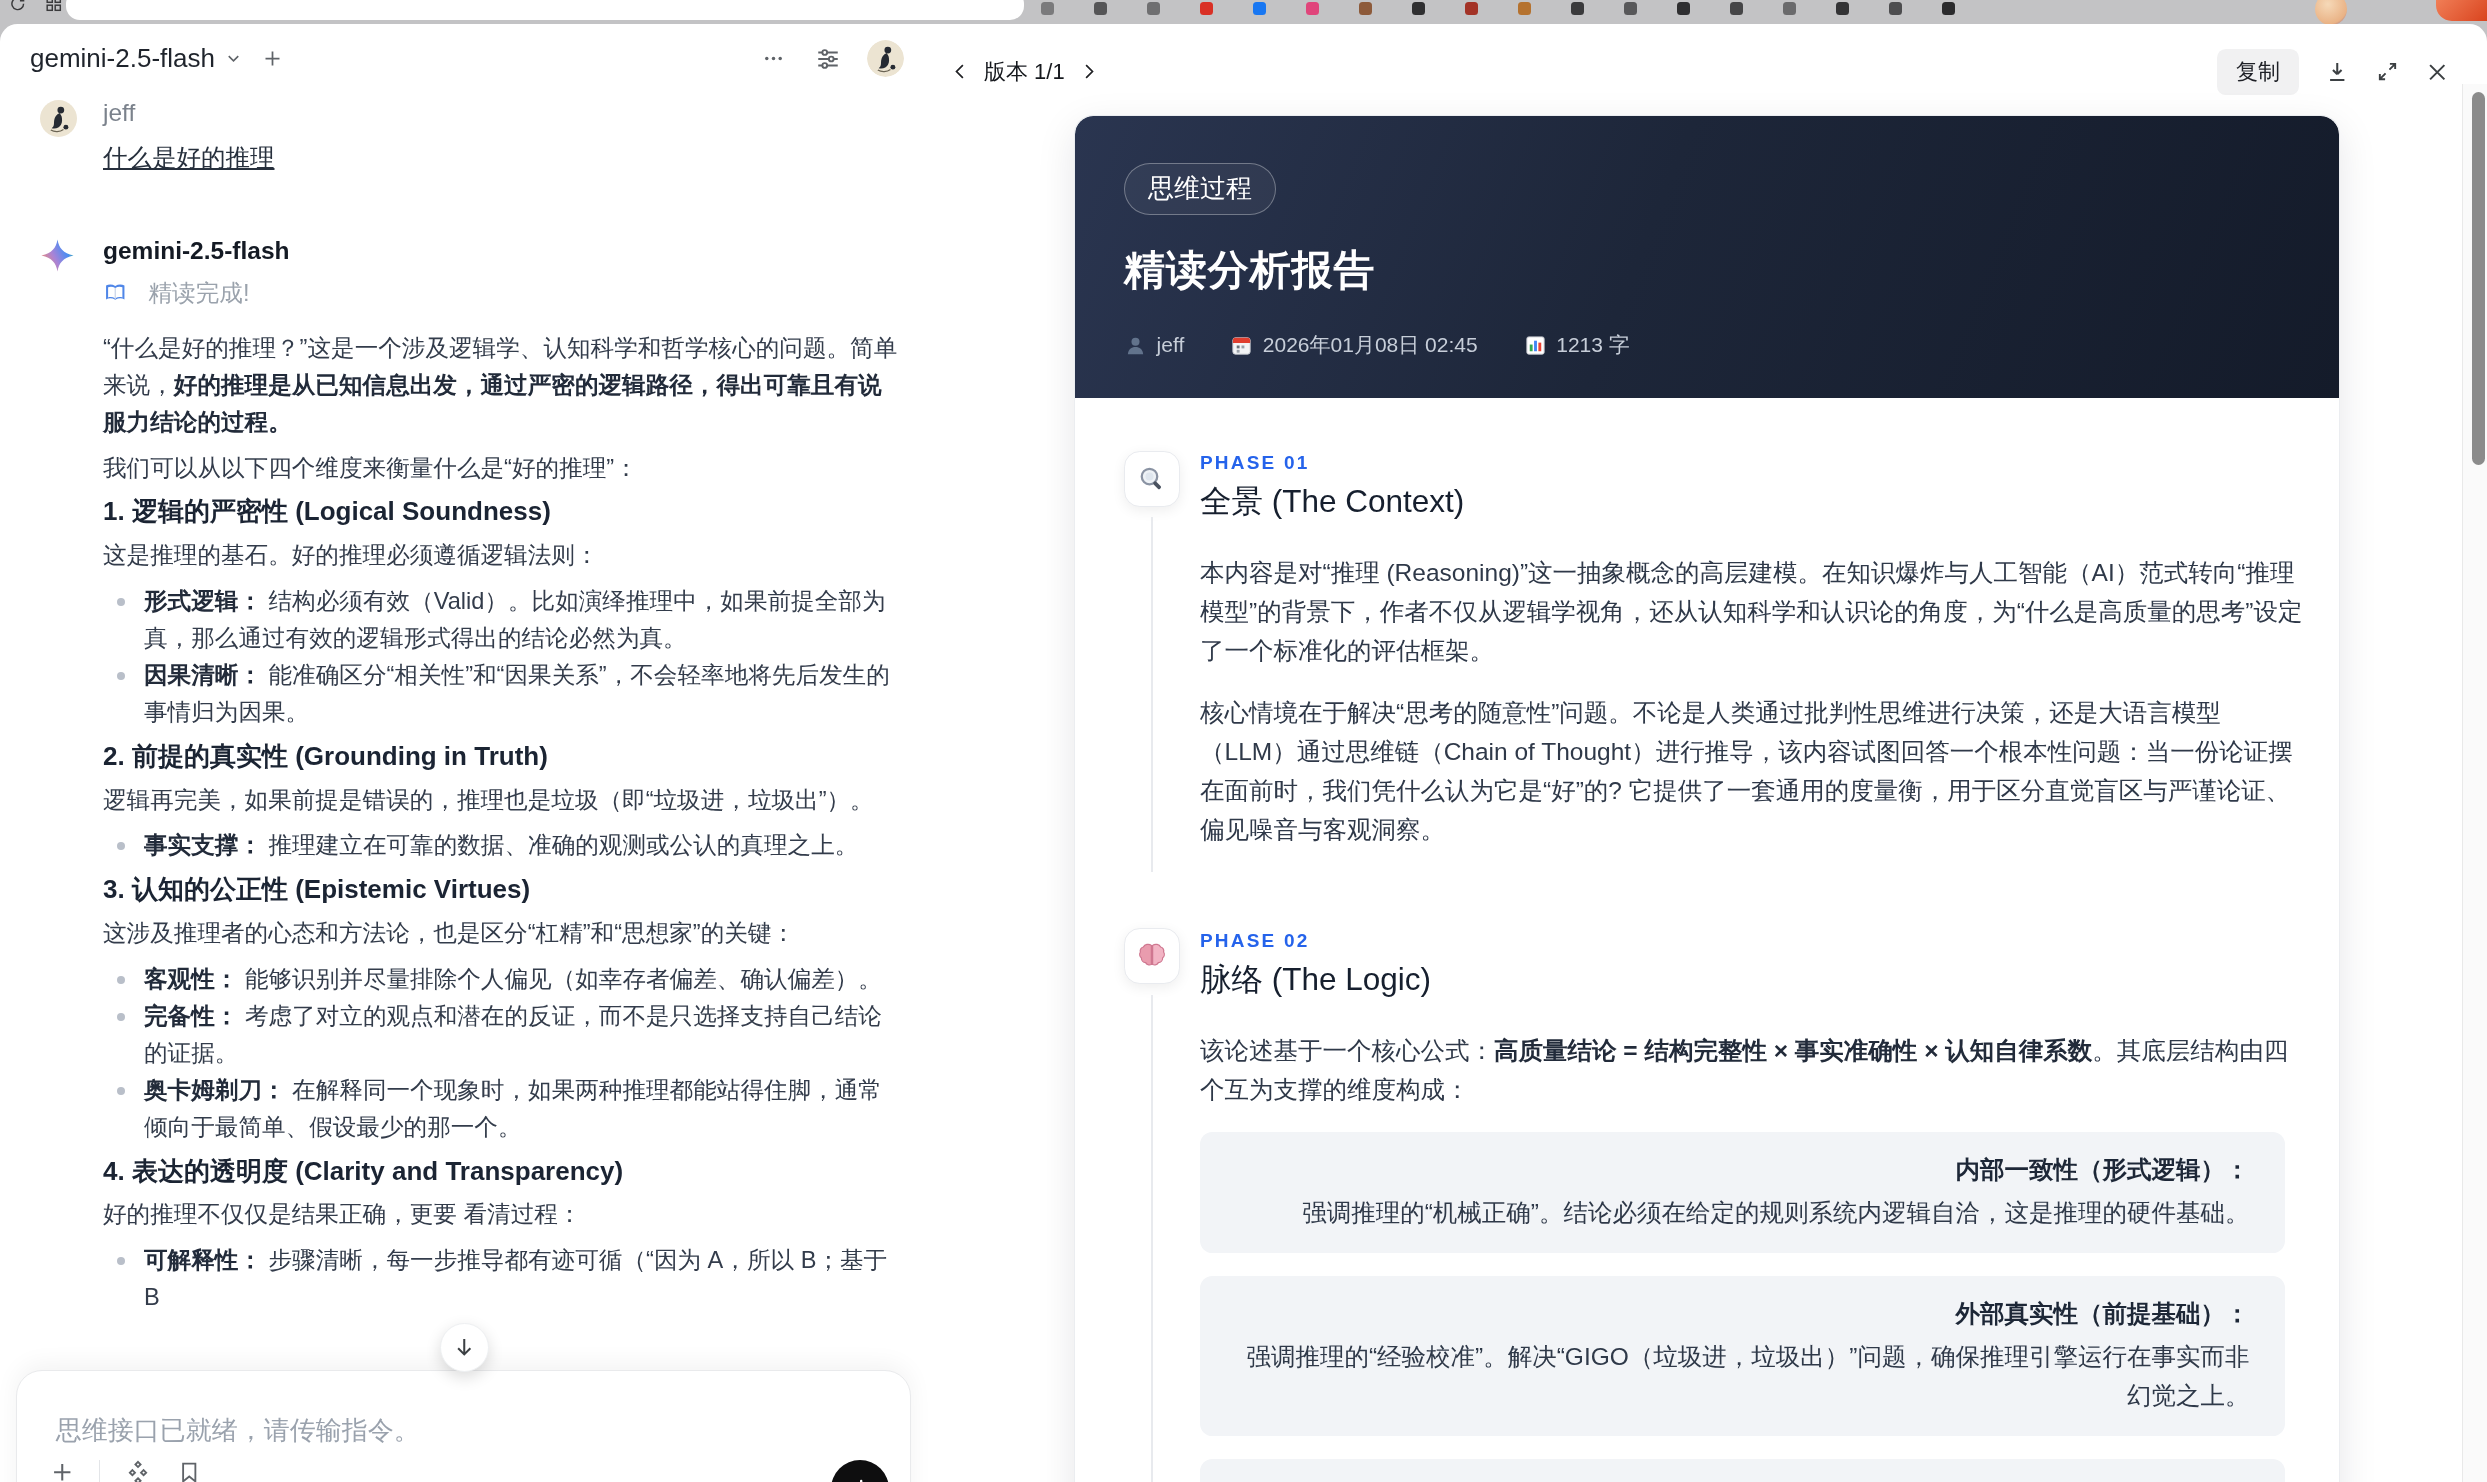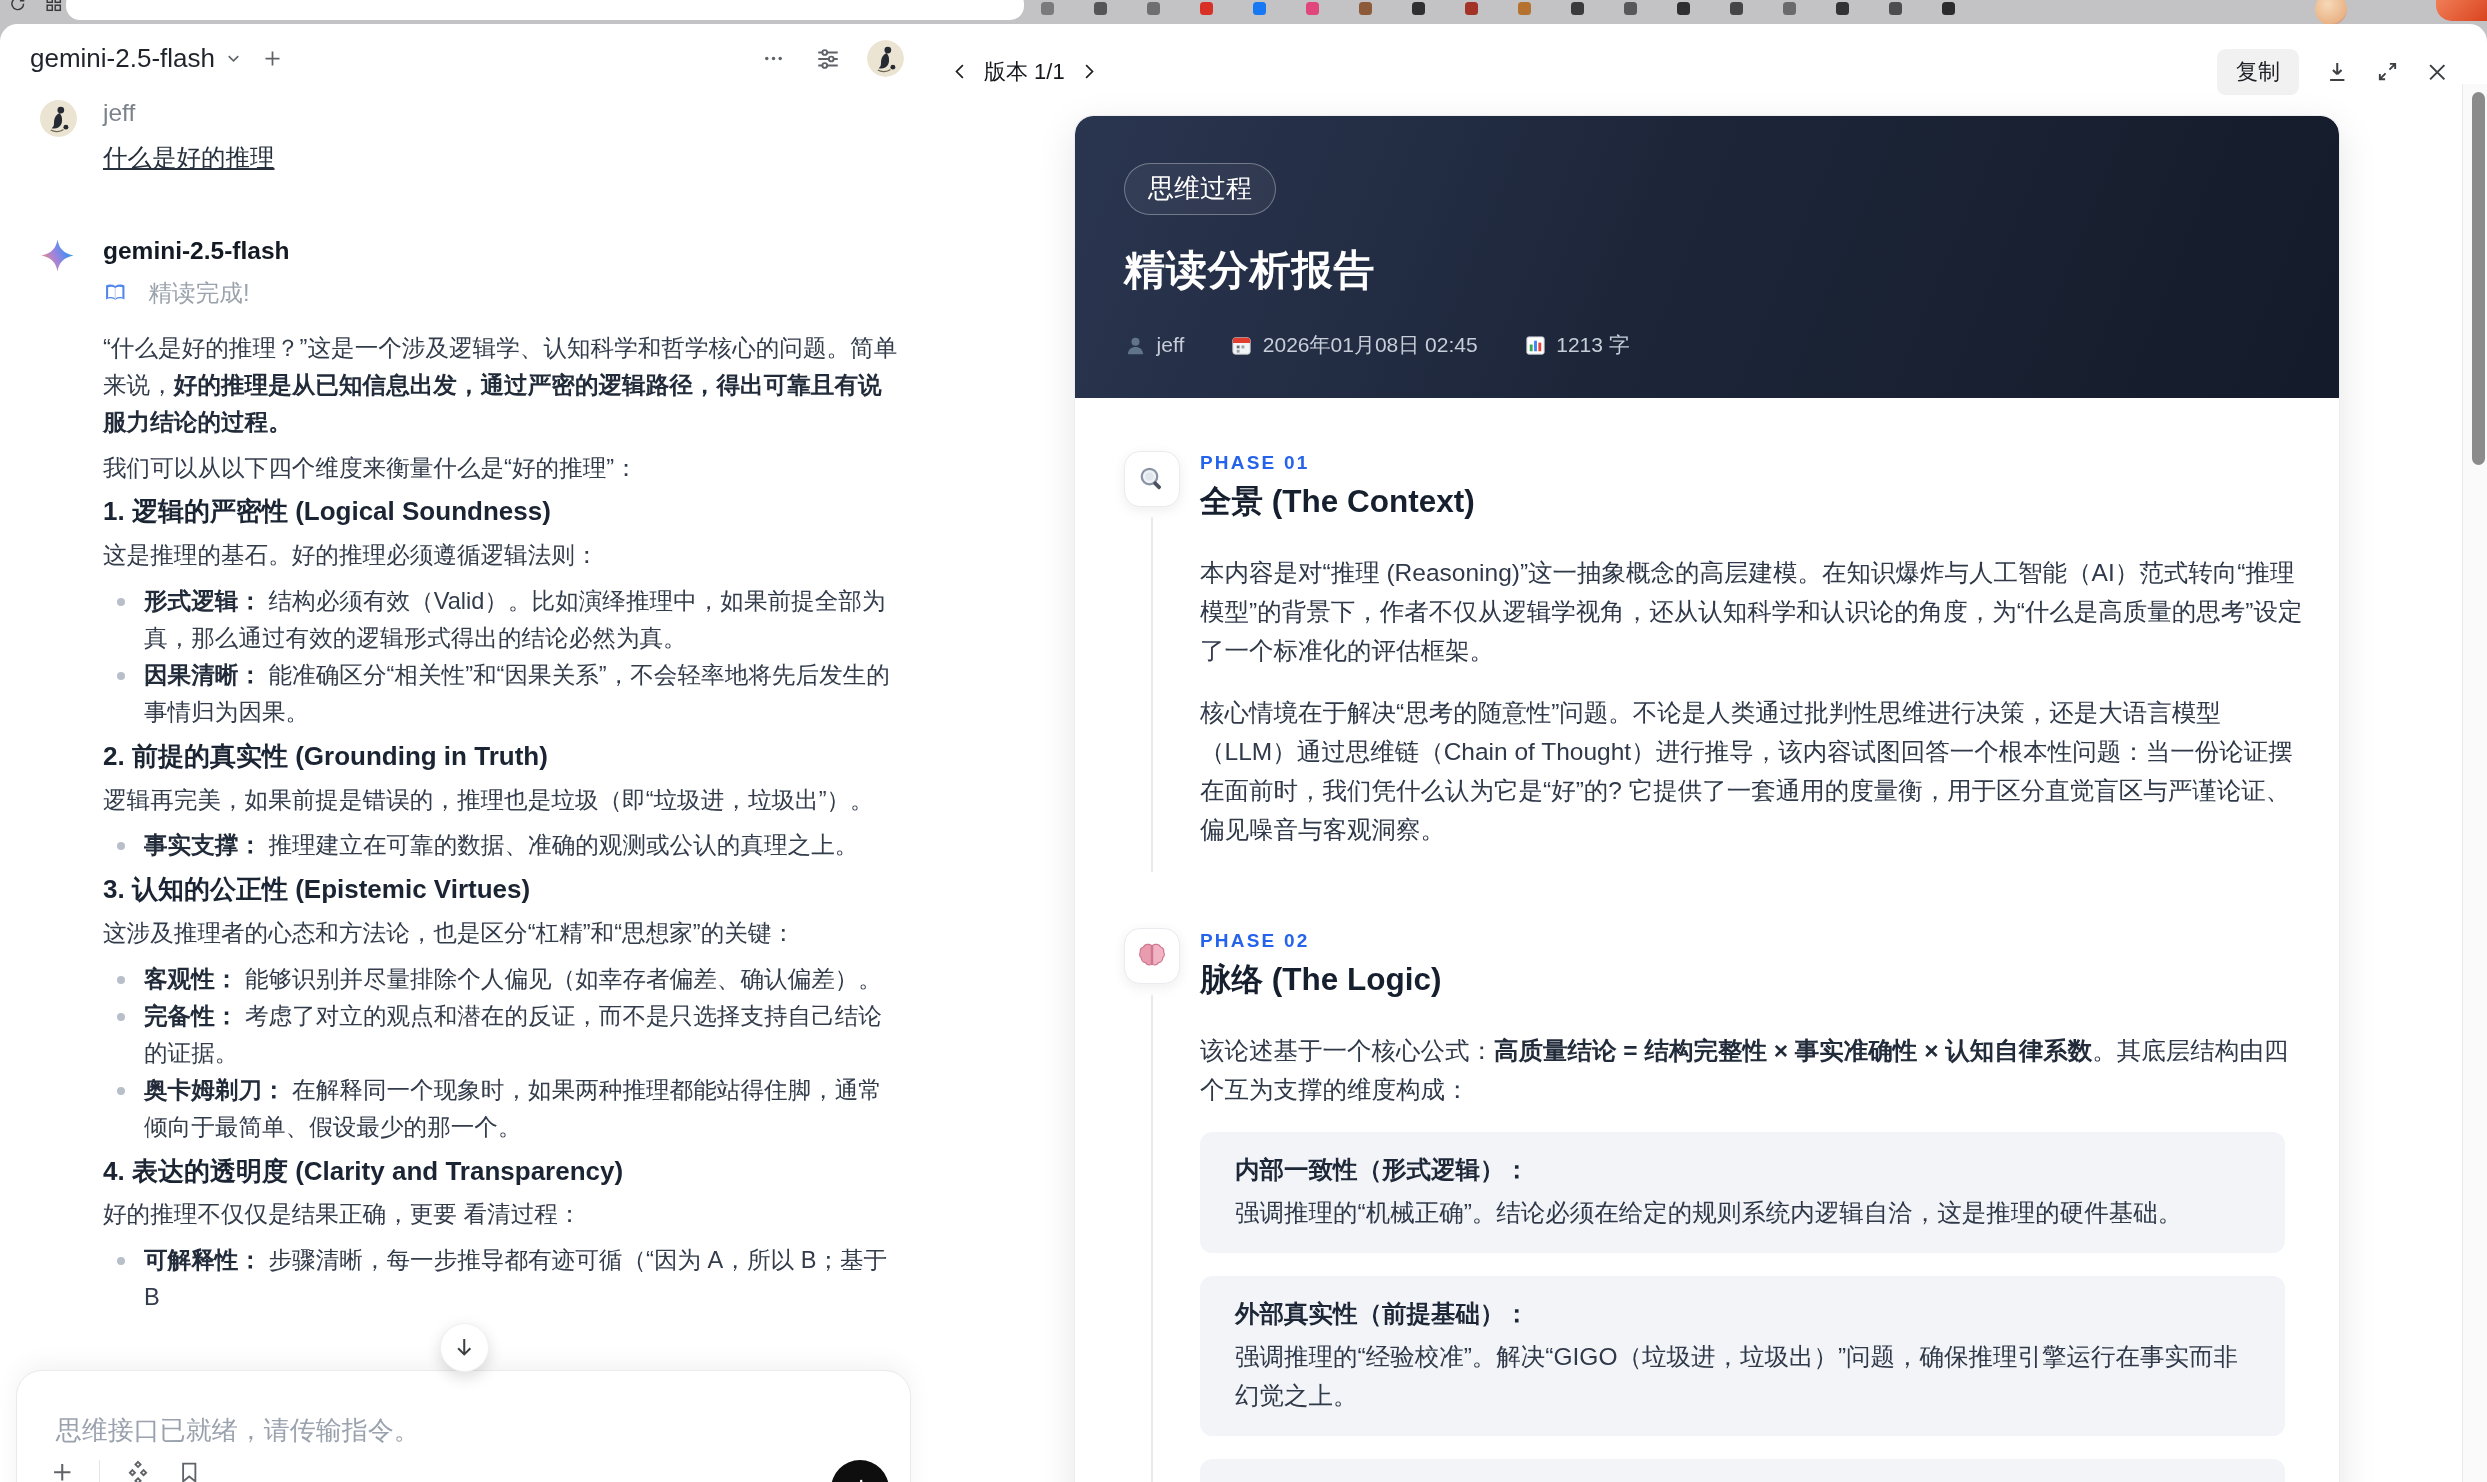--- a/index.html
+++ b/index.html
@@ -81,25 +81,25 @@
   .meta-item { display:flex; align-items:center; gap:9.6px; }
 
   .artifact-content { padding:53px 30px 0 49px; }
   .phase { display:flex; gap:20px; margin-bottom:56px; }
   .phase-rail { width:56px; flex-shrink:0; display:flex; flex-direction:column; align-items:center; }
   .phase-iconbox { width:56px; height:56px; border-radius:15.8px; background:#fff; border:0.9px solid #e9ebef;
                    box-shadow:0 3.5px 12.3px rgba(0,0,0,.07); display:flex; align-items:center; justify-content:center; }
   .phase-line { width:1.8px; background:#e8eaee; flex:1; margin-top:10.5px; min-height:35px; }
   .phase-body { flex:1; padding-top:1.8px; }
   .phase-label { font-size:19px; font-weight:700; color:#2563eb; letter-spacing:2.2px; }
-  .phase-title { font-size:31.5px; font-weight:700; color:#161f2e; margin-top:7px; }
+  .phase-title { font-size:31.5px; font-weight:400; color:#161f2e; margin-top:7px; }
   .phase-paras { margin-top:30px; font-size:24.5px; line-height:39px; color:#2f3949; }
   .phase-paras p { margin:0 0 23px; }
   .logic-cards { margin-top:8.8px; }
-  .logic-card { background:#f2f4f7; border-radius:12.3px; padding:21px 35px; margin:0 24.5px 23px 0; }
+  .logic-card { background:#f2f4f7; border-radius:12.3px; padding:21px 35px; margin:0 24.5px 23px 0;text-align:right; }
   .logic-card-title { font-size:24.5px; font-weight:700; color:#1d2737; margin-bottom:7px; }
   .logic-card-body { font-size:24.5px; line-height:39px; color:#2f3949; }
 
   .scrollbar-track { position:absolute; right:0; top:44px; bottom:0; width:26px; background:#fafafa; border-left:0.9px solid #e9e9e9; }
   .scrollbar-thumb { position:absolute; right:2.6px; top:8.8px; width:13px; height:373px; border-radius:7px; background:#8b8b8b; cursor:grab; }
 </style>
 </head>
 <body>
 
 <div class="browser-bar">

